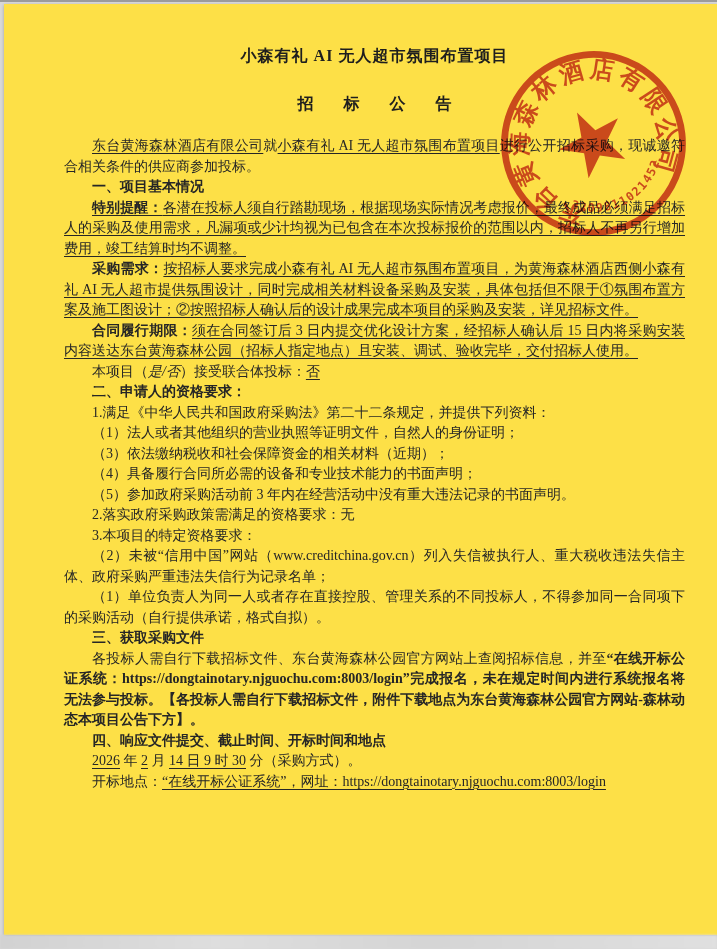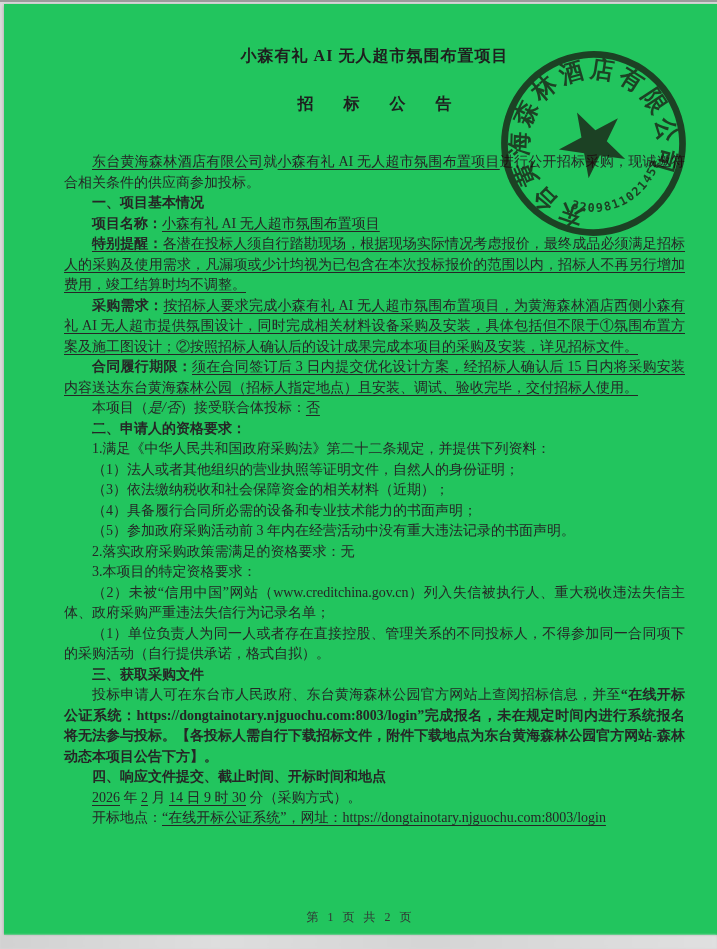--- a/index.html
+++ b/index.html
@@ -11,32 +11,32 @@
     overflow:hidden;
   }
   .top-edge { position:absolute; top:0; left:0; right:0; height:2px; background:#9b9b9b; }
   .bottom-band {
     position:absolute; left:0; right:0; top:935px; height:14px;
     background:linear-gradient(90deg,#d2d2d2 0%,#dedede 30%,#d5d5d5 60%,#e0e0e0 100%);
     filter:blur(1px);
   }
   .page {
     position:absolute; top:4px; left:4px; right:0; height:931px;
-    background:#22c55e;
+    background:#fde047;
     padding:42px 32px 0 60px;
     color:#262626;
     box-shadow:0 1px 3px rgba(0,0,0,.25);
   }
   .doc-title {
     text-align:center; font-size:16px; font-weight:bold;
     letter-spacing:1px; margin-bottom:27px; color:#1e1e1e;
   }
   .doc-subtitle {
     text-align:center; font-size:16px; font-weight:bold;
-    letter-spacing:13px; text-indent:13px; margin-bottom:37px; color:#1e1e1e;
+    letter-spacing:13px; text-indent:13px; margin-bottom:21px; color:#1e1e1e;
   }
   p {
     font-size:14px; line-height:20.5px;
     text-align:justify; text-indent:2em; color:#262626;
   }
   .b { font-weight:bold; }
   .i { font-style:italic; }
   .u { text-decoration:underline; text-underline-offset:3px; text-decoration-thickness:1px; }
   .footer {
     position:absolute; bottom:9px; left:0; right:0;
@@ -55,21 +55,20 @@
 
 <div class="page">
 
   <h1 class="doc-title">小森有礼 AI 无人超市氛围布置项目</h1>
   <h2 class="doc-subtitle">招 标 公 告</h2>
 
   <p><span class="u">东台黄海森林酒店有限公司</span><span>就</span><span class="u">小森有礼 AI 无人超市氛围布置项目</span><span>进行公开招标采购，现诚邀符合相关条件的供应商参加投标。</span></p>
 
   <p class="b">一、项目基本情况</p>
 
-  <p><span class="b">项目名称：</span><span class="u">小森有礼 AI 无人超市氛围布置项目</span></p>
 
 
 
   <p><span class="b u">特别提醒：</span><span class="u">各潜在投标人须自行踏勘现场，根据现场实际情况考虑报价，最终成品必须满足招标人的采购及使用需求，凡漏项或少计均视为已包含在本次投标报价的范围以内，招标人不再另行增加费用，竣工结算时均不调整。</span></p>
 
   <p><span class="b">采购需求：</span><span class="u">按招标人要求完成小森有礼 AI 无人超市氛围布置项目，为黄海森林酒店西侧小森有礼 AI 无人超市提供氛围设计，同时完成相关材料设备采购及安装，具体包括但不限于①氛围布置方案及施工图设计；②按照招标人确认后的设计成果完成本项目的采购及安装，详见招标文件。</span></p>
 
   <p><span class="b">合同履行期限：</span><span class="u">须在合同签订后 3 日内提交优化设计方案，经招标人确认后 15 日内将采购安装内容送达东台黄海森林公园（招标人指定地点）且安装、调试、验收完毕，交付招标人使用。</span></p>
 
   <p><span>本项目（</span><span class="i">是/否</span><span>）接受联合体投标：</span><span class="u">否</span></p>
@@ -79,29 +78,28 @@
   <p>（1）法人或者其他组织的营业执照等证明文件，自然人的身份证明；</p>
   <p>（3）依法缴纳税收和社会保障资金的相关材料（近期）；</p>
   <p>（4）具备履行合同所必需的设备和专业技术能力的书面声明；</p>
   <p>（5）参加政府采购活动前 3 年内在经营活动中没有重大违法记录的书面声明。</p>
   <p>2.落实政府采购政策需满足的资格要求：无</p>
   <p>3.本项目的特定资格要求：</p>
   <p>（2）未被“信用中国”网站（www.creditchina.gov.cn）列入失信被执行人、重大税收违法失信主体、政府采购严重违法失信行为记录名单；</p>
   <p>（1）单位负责人为同一人或者存在直接控股、管理关系的不同投标人，不得参加同一合同项下的采购活动（自行提供承诺，格式自拟）。</p>
 
   <p class="b">三、获取采购文件</p>
-  <p><span>投标申请人可在东台市人民政府、东台黄海森林公园官方网站上查阅招标信息，并至</span><span class="b">“在线开标公证系统：https://dongtainotary.njguochu.com:8003/login”完成报名，未在规定时间内进行系统报名将无法参与投标。</span><span class="b">【各投标人需自行下载招标文件，附件下载地点为东台黄海森林公园官方网站-森林动态本项目公告下方】。</span></p>
+  <p><span>各投标人需自行下载招标文件、东台黄海森林公园官方网站上查阅招标信息，并至</span><span class="b">“在线开标公证系统：https://dongtainotary.njguochu.com:8003/login”完成报名，未在规定时间内进行系统报名将无法参与投标。</span><span class="b">【各投标人需自行下载招标文件，附件下载地点为东台黄海森林公园官方网站-森林动态本项目公告下方】。</span></p>
 
   <p class="b">四、响应文件提交、截止时间、开标时间和地点</p>
 
   <p><span class="u">2026</span><span> 年 </span><span class="u">2</span><span> 月 </span><span class="u">14</span><span class="u"> 日 </span><span class="u">9</span><span class="u"> 时 </span><span class="u">30</span><span> 分</span><span>（采购方式）。</span></p>
 
   <p><span>开标地点：</span><span class="u">“在线开标公证系统”，网址：https://dongtainotary.njguochu.com:8003/login</span></p>
 
-  <div class="footer">第 1 页 共 2 页</div>
 </div>
 
 <svg class="stamp" viewBox="0 0 200 200">
   <defs>
     <path id="arcTop" d="M 68 155.4 A 64 64 0 1 1 132 155.4"></path>
     <path id="arcBottom" d="M 49.4 142.4 A 66 66 0 0 0 150.6 142.4"></path>
   </defs>
   <g transform="rotate(-28 100 100)">
     <circle cx="100" cy="100" r="86" fill="none" stroke-width="6.5" stroke="#c43845"></circle>
     <polygon points="100,66 107.6,89.5 132.3,89.5 112.4,104 120,127.5 100,113 80,127.5 87.6,104 67.7,89.5 92.4,89.5" fill="#c43845"></polygon>

